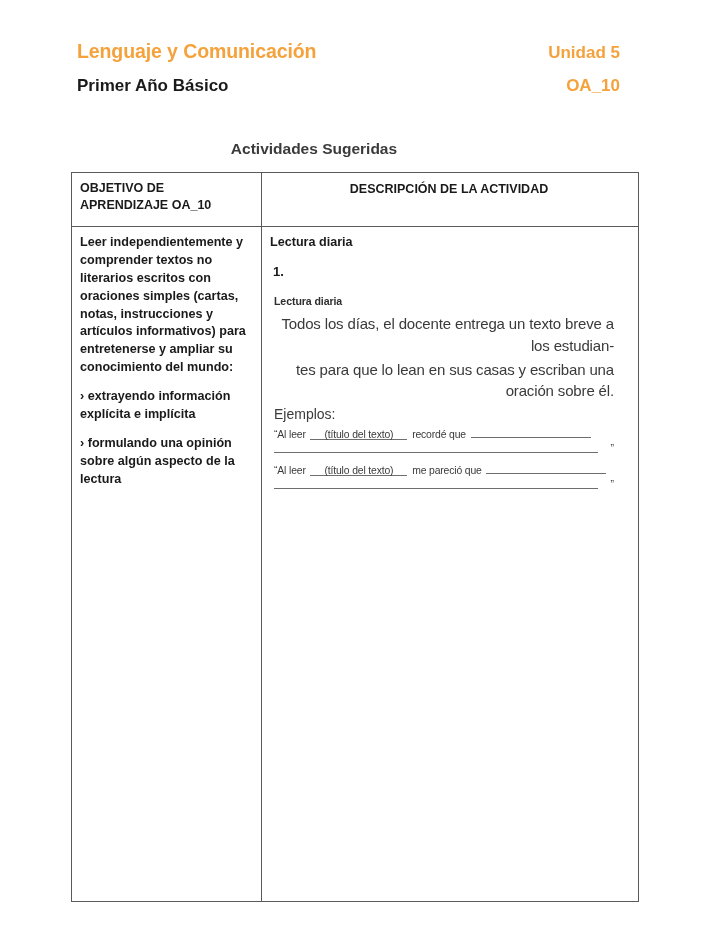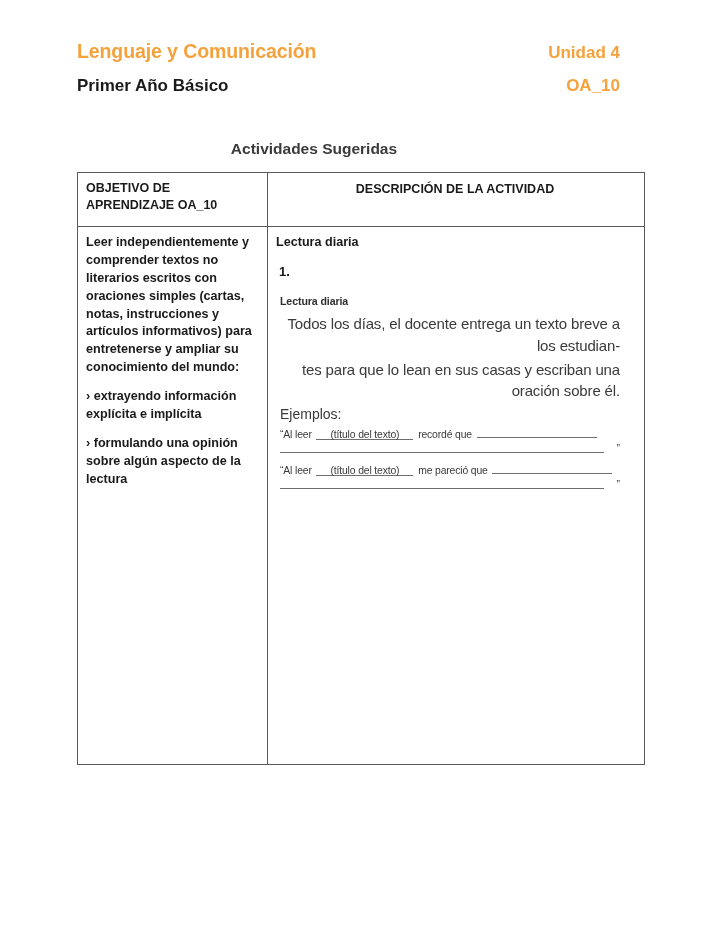--- a/index.html
+++ b/index.html
@@ -69,24 +69,24 @@
     width: 628px;
     text-align: center;
     font-size: 15.5px;
     font-weight: bold;
     color: #3b3b3b;
   }
 
   
   .activity-table {
     position: absolute;
-    left: 77px;
+    left: 71px;
     top: 172px;
     width: 568px;
-    height: 593px;
+    height: 730px;
     border: 1px solid #5a5a5a;
     box-sizing: border-box;
     display: flex;
     flex-direction: column;
   }
   .table-head-row {
     display: flex;
     border-bottom: 1px solid #5a5a5a;
     min-height: 53px;
   }
@@ -226,21 +226,21 @@
     font-size: 10.4px;
     color: #3a3a3a;
   }
 </style>
 </head>
 <body>
 
 <div class="page-header">
   <div class="header-row row-1">
     <div class="subject-title">Lenguaje y Comunicación</div>
-    <div class="unit-label">Unidad 4</div>
+    <div class="unit-label">Unidad 5</div>
   </div>
   <div class="header-row row-2">
     <div class="grade-title">Primer Año Básico</div>
     <div class="oa-label">OA_10</div>
   </div>
 </div>
 
 <div class="section-title">Actividades Sugeridas</div>
 
 <div class="activity-table">

